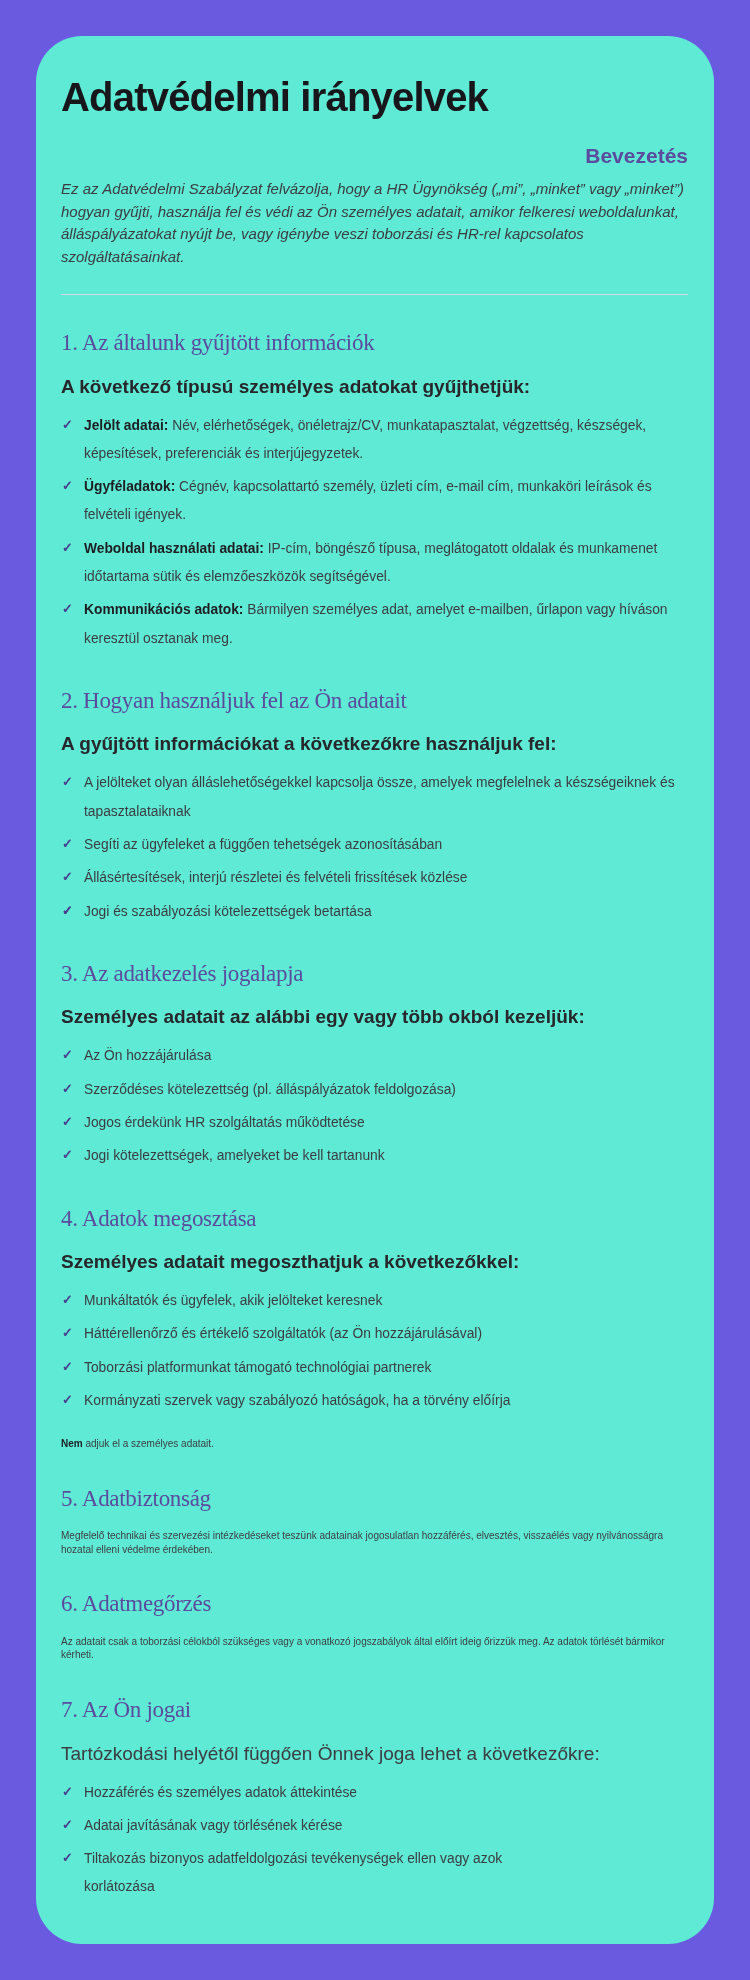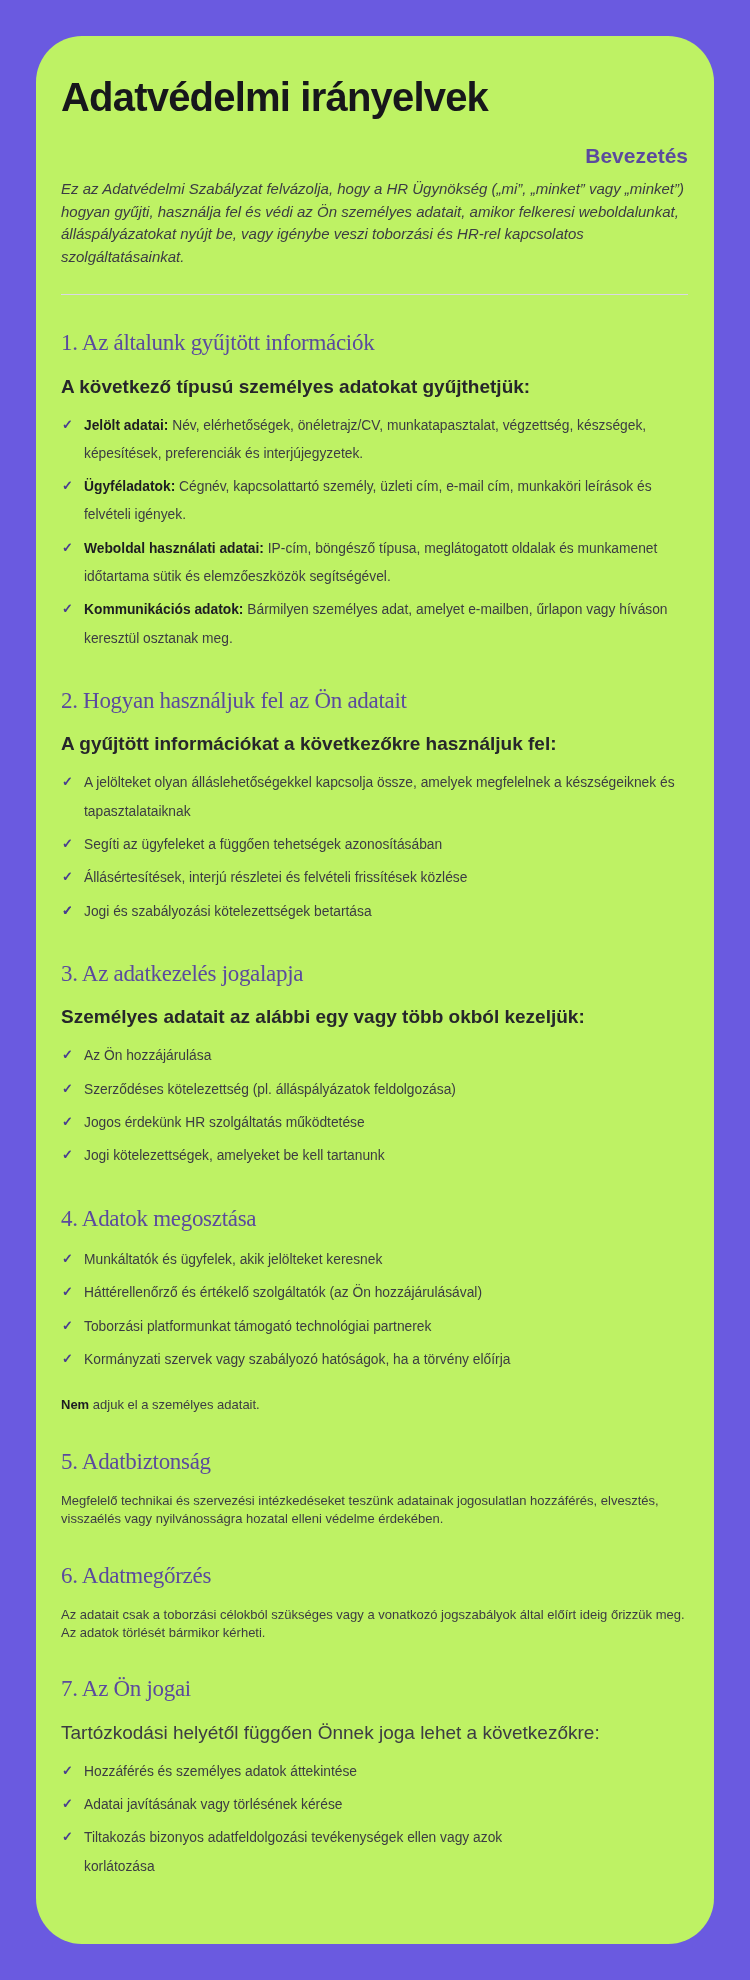--- a/index.html
+++ b/index.html
@@ -6,21 +6,21 @@
   body{
     background:#6a5ae0;
     font-family:"Liberation Sans", sans-serif;
     -webkit-font-smoothing:antialiased;
   }
   .page{
     width:750px;height:1980px;box-sizing:border-box;
     padding:36px;
   }
   .card{
-    background:#bef264;
+    background:#5eead4;
     border-radius:46px;
     width:678px;height:1908px;
     box-sizing:border-box;
     padding:26px 26px 30px 25px;
     overflow:hidden;
   }
   h1.title{
     font-size:40px;font-weight:800;color:#17171b;
     letter-spacing:-0.8px;margin:12px 0 0 0;line-height:1.15;
   }
@@ -55,21 +55,21 @@
     font-size:13.8px;color:#3c3c43;
     line-height:2.05;margin:0 0 5px 0;
   }
   ul.checklist li .check{
     position:absolute;left:1px;top:0;
     color:#4a3d8f;font-weight:700;font-size:13px;
   }
   ul.checklist li b.label{color:#1d1d22;font-weight:700;}
   ul.checklist li.narrow .li-text{display:inline-block;max-width:450px;vertical-align:top;}
   p.body{
-    font-size:13px;color:#3c3c43;line-height:1.35;
+    font-size:10px;color:#3c3c43;line-height:1.35;
     margin:17px 0 0 0;max-width:640px;
   }
   p.note{margin-top:22px;}
   p.note b{color:#1d1d22;}
 </style>
 </head>
 <body>
 
 <div class="page">
   <main class="card">
@@ -104,20 +104,21 @@
           <p class="lead">Személyes adatait az alábbi egy vagy több okból kezeljük:</p>
           <ul class="checklist">
             <li><span class="check">✓</span><span class="li-text">Az Ön hozzájárulása</span></li>
             <li><span class="check">✓</span><span class="li-text">Szerződéses kötelezettség (pl. álláspályázatok feldolgozása)</span></li>
             <li><span class="check">✓</span><span class="li-text">Jogos érdekünk HR szolgáltatás működtetése</span></li>
             <li><span class="check">✓</span><span class="li-text">Jogi kötelezettségek, amelyeket be kell tartanunk</span></li>
           </ul>
         </section>
         <section>
           <h2 class="sec-h">4. Adatok megosztása</h2>
+          <p class="lead">Személyes adatait megoszthatjuk a következőkkel:</p>
           <ul class="checklist">
             <li><span class="check">✓</span><span class="li-text">Munkáltatók és ügyfelek, akik jelölteket keresnek</span></li>
             <li><span class="check">✓</span><span class="li-text">Háttérellenőrző és értékelő szolgáltatók (az Ön hozzájárulásával)</span></li>
             <li><span class="check">✓</span><span class="li-text">Toborzási platformunkat támogató technológiai partnerek</span></li>
             <li><span class="check">✓</span><span class="li-text">Kormányzati szervek vagy szabályozó hatóságok, ha a törvény előírja</span></li>
           </ul>
           <p class="body note"><b>Nem</b> adjuk el a személyes adatait.</p>
         </section>
         <section>
           <h2 class="sec-h">5. Adatbiztonság</h2>

